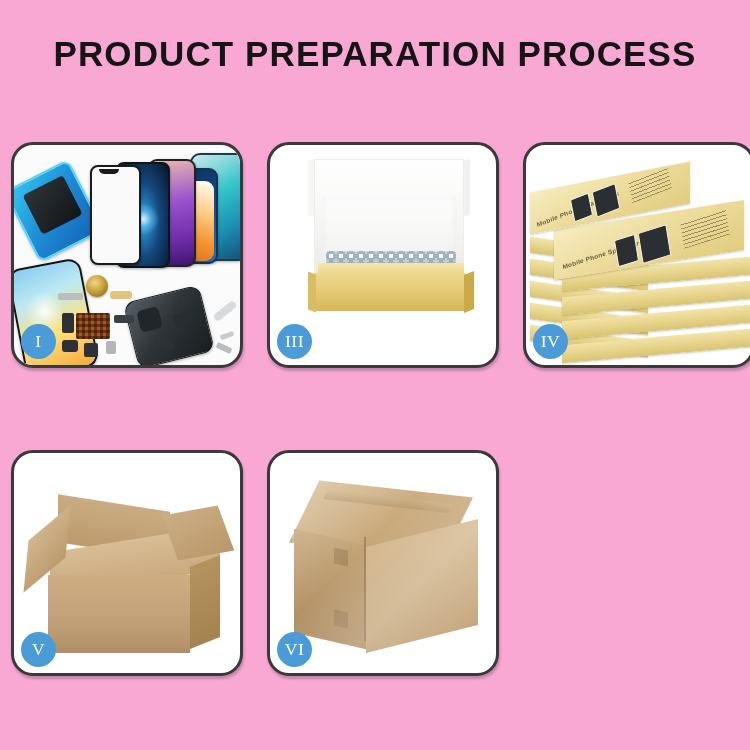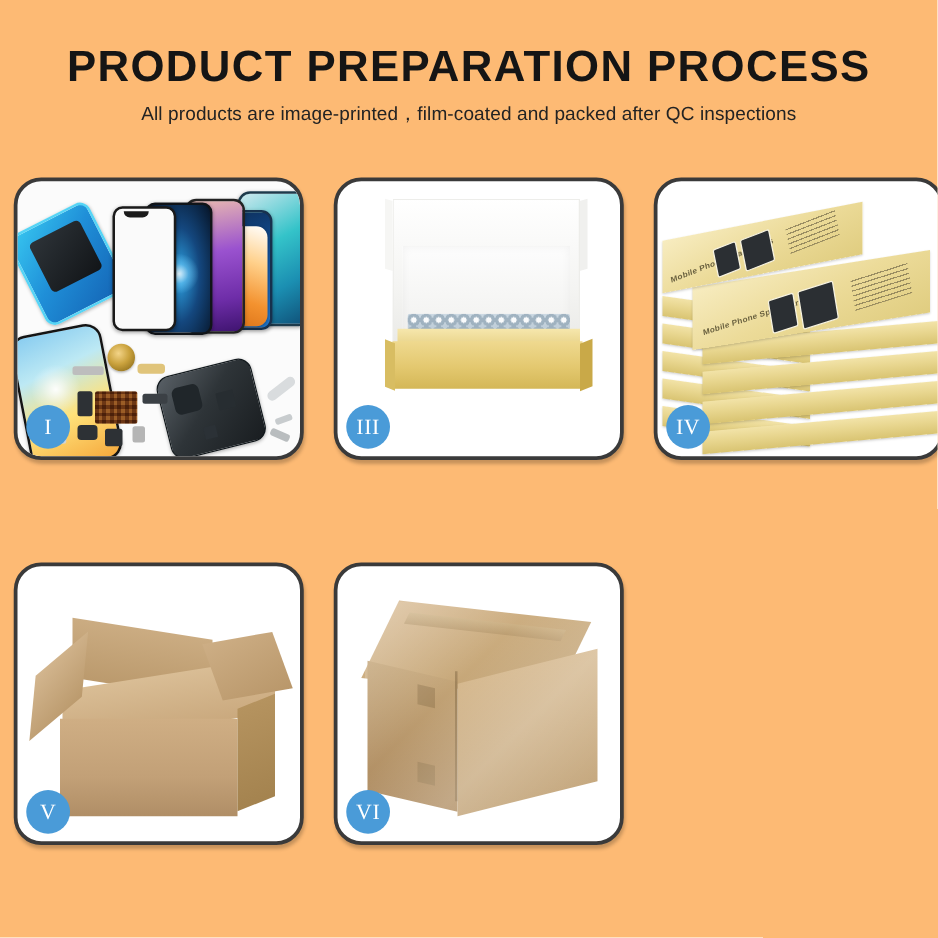--- a/index.html
+++ b/index.html
@@ -11,21 +11,21 @@
     width: 750px;
     height: 750px;
     overflow: hidden;
     font-family: "Liberation Sans", sans-serif;
     position: relative;
   }
   .page {
     position: relative;
     width: 750px;
     height: 750px;
-    background: #fdba74;
+    background: #f9a8d4;
   }
 
   
   .header {
     position: absolute;
     top: 34px;
     left: 0;
     width: 750px;
     text-align: center;
   }
@@ -380,21 +380,20 @@
     pointer-events:none;
   }
 </style>
 </head>
 <body>
 
 <div class="page">
 
   <div class="header">
     <div class="title">PRODUCT PREPARATION PROCESS</div>
-    <div class="subtitle">All products are image-printed，film-coated and packed after QC inspections</div>
   </div>
 
   <div class="grid">
 
     <div class="panel p1">
       <div class="panel-stage">
         <div class="scr adh"></div>
         <div class="scr teal"></div>
         <div class="scr blu"></div>
         <div class="scr org"></div>

